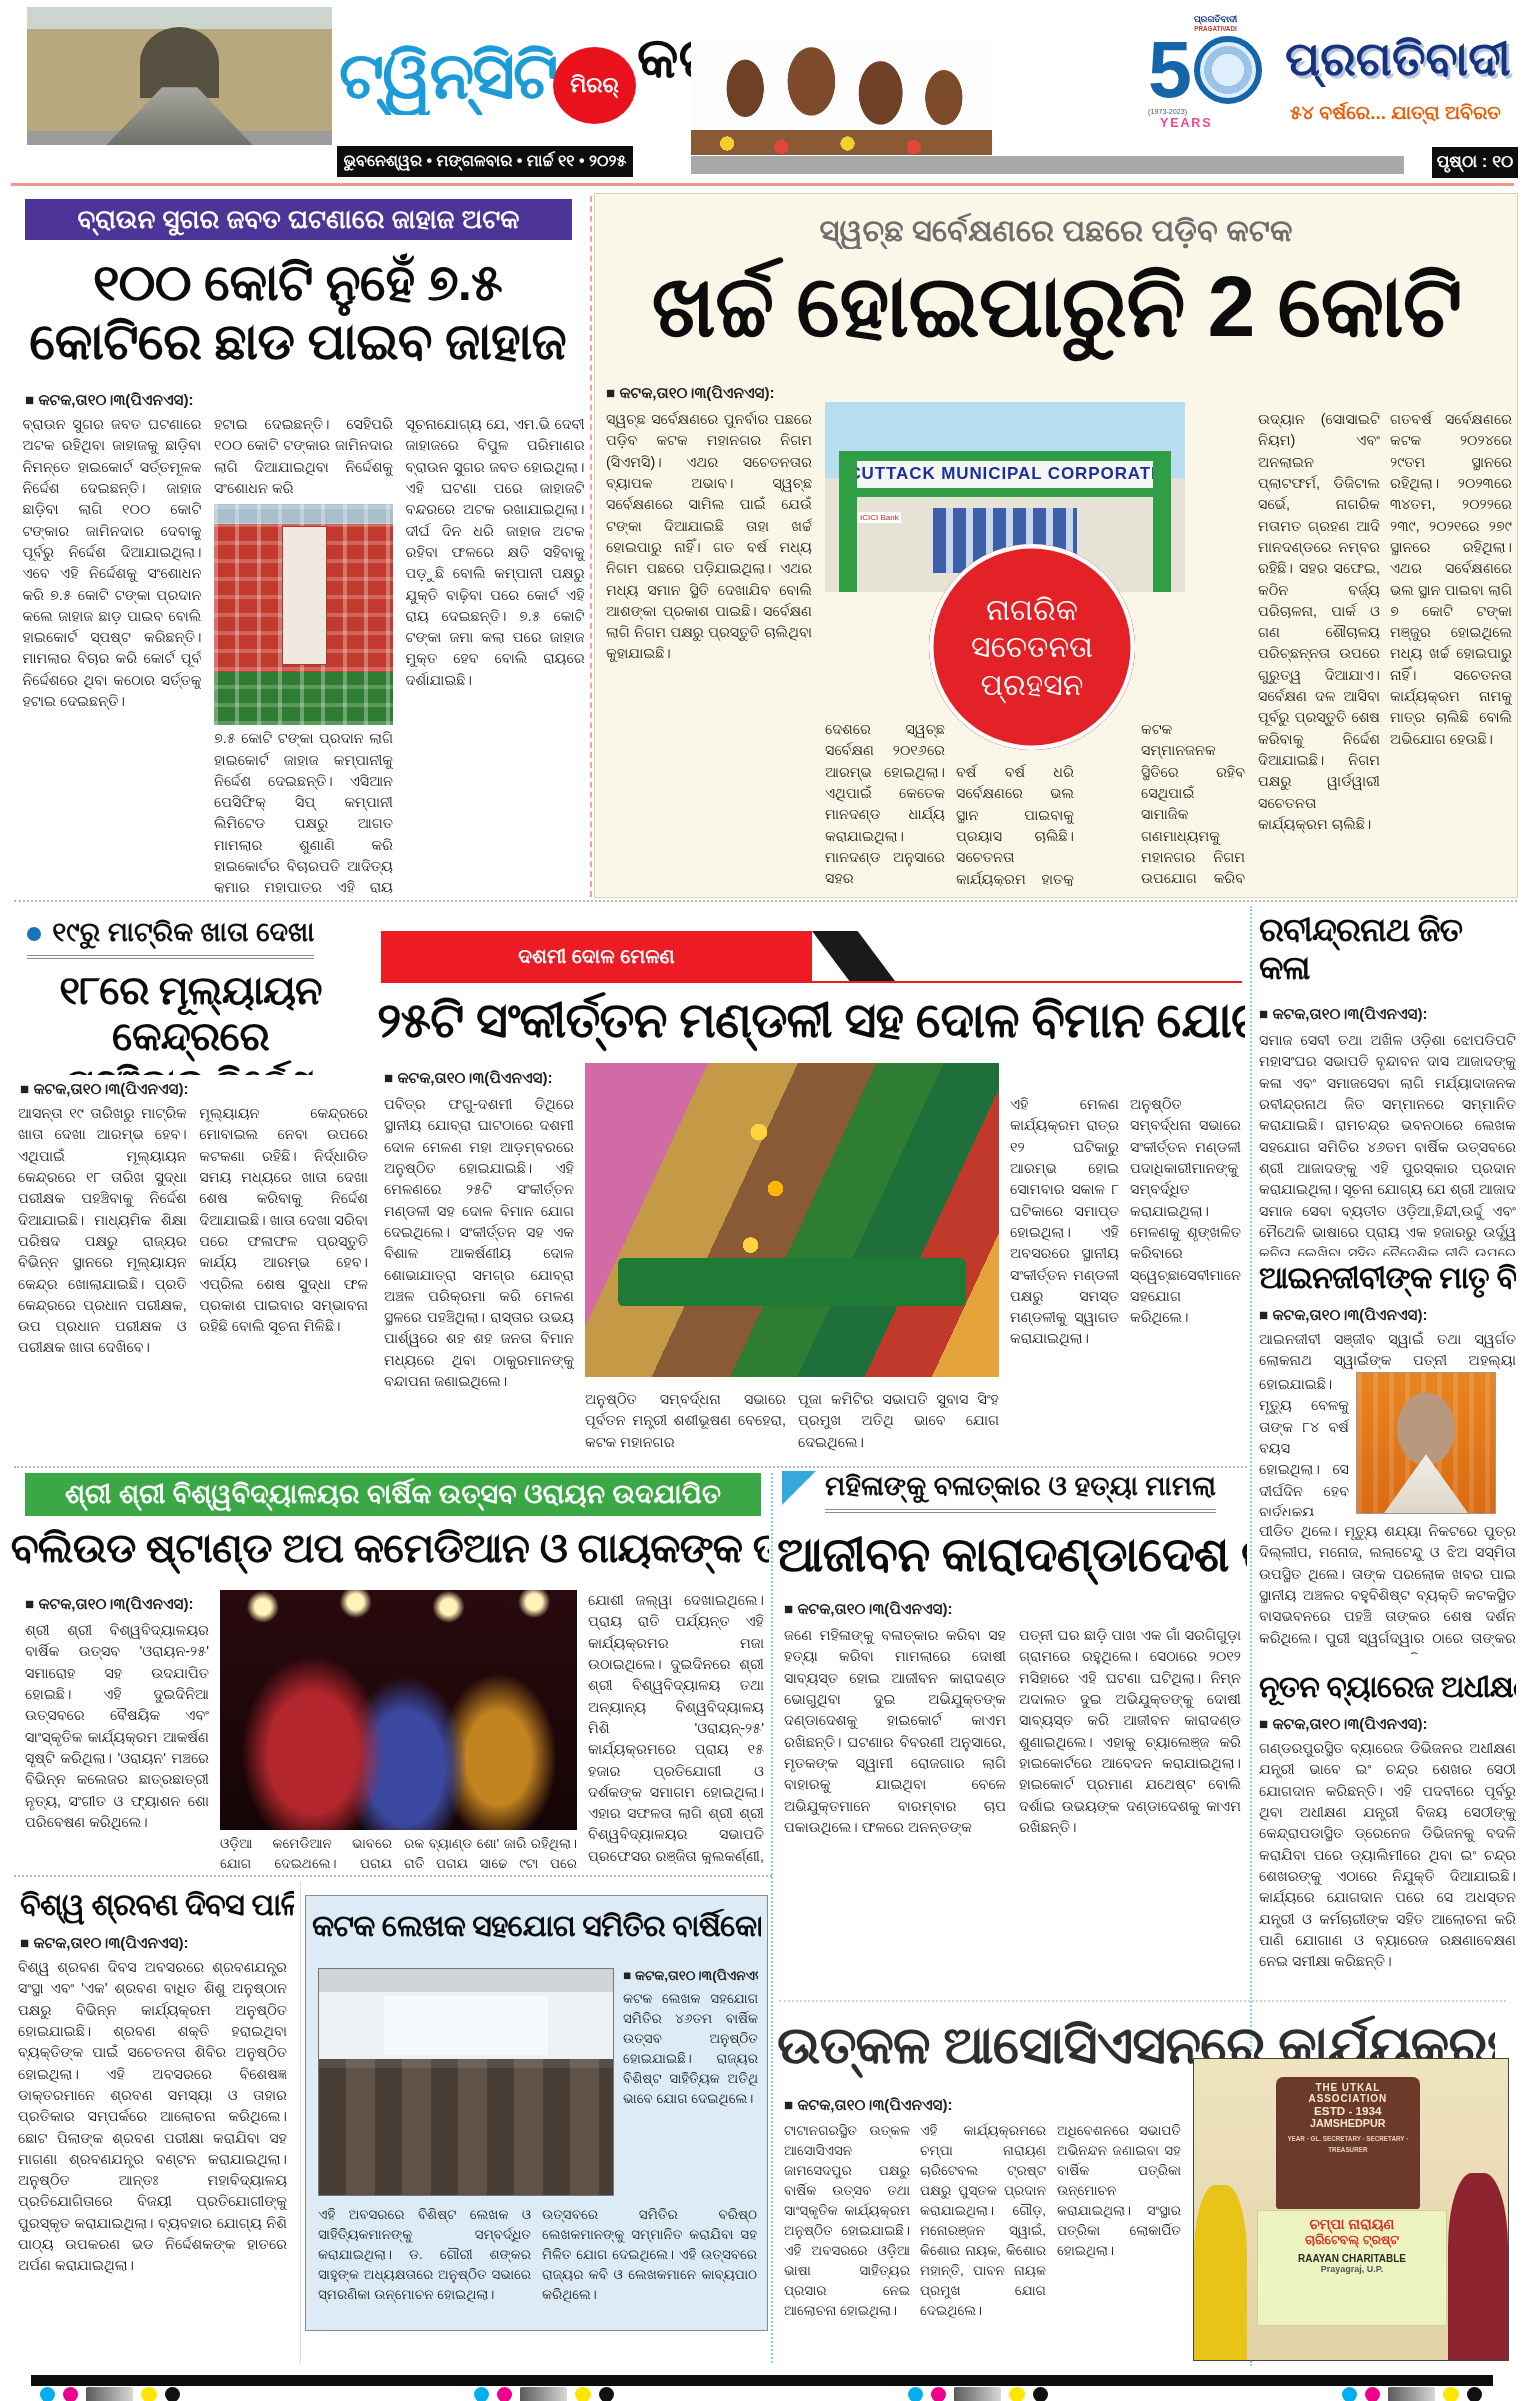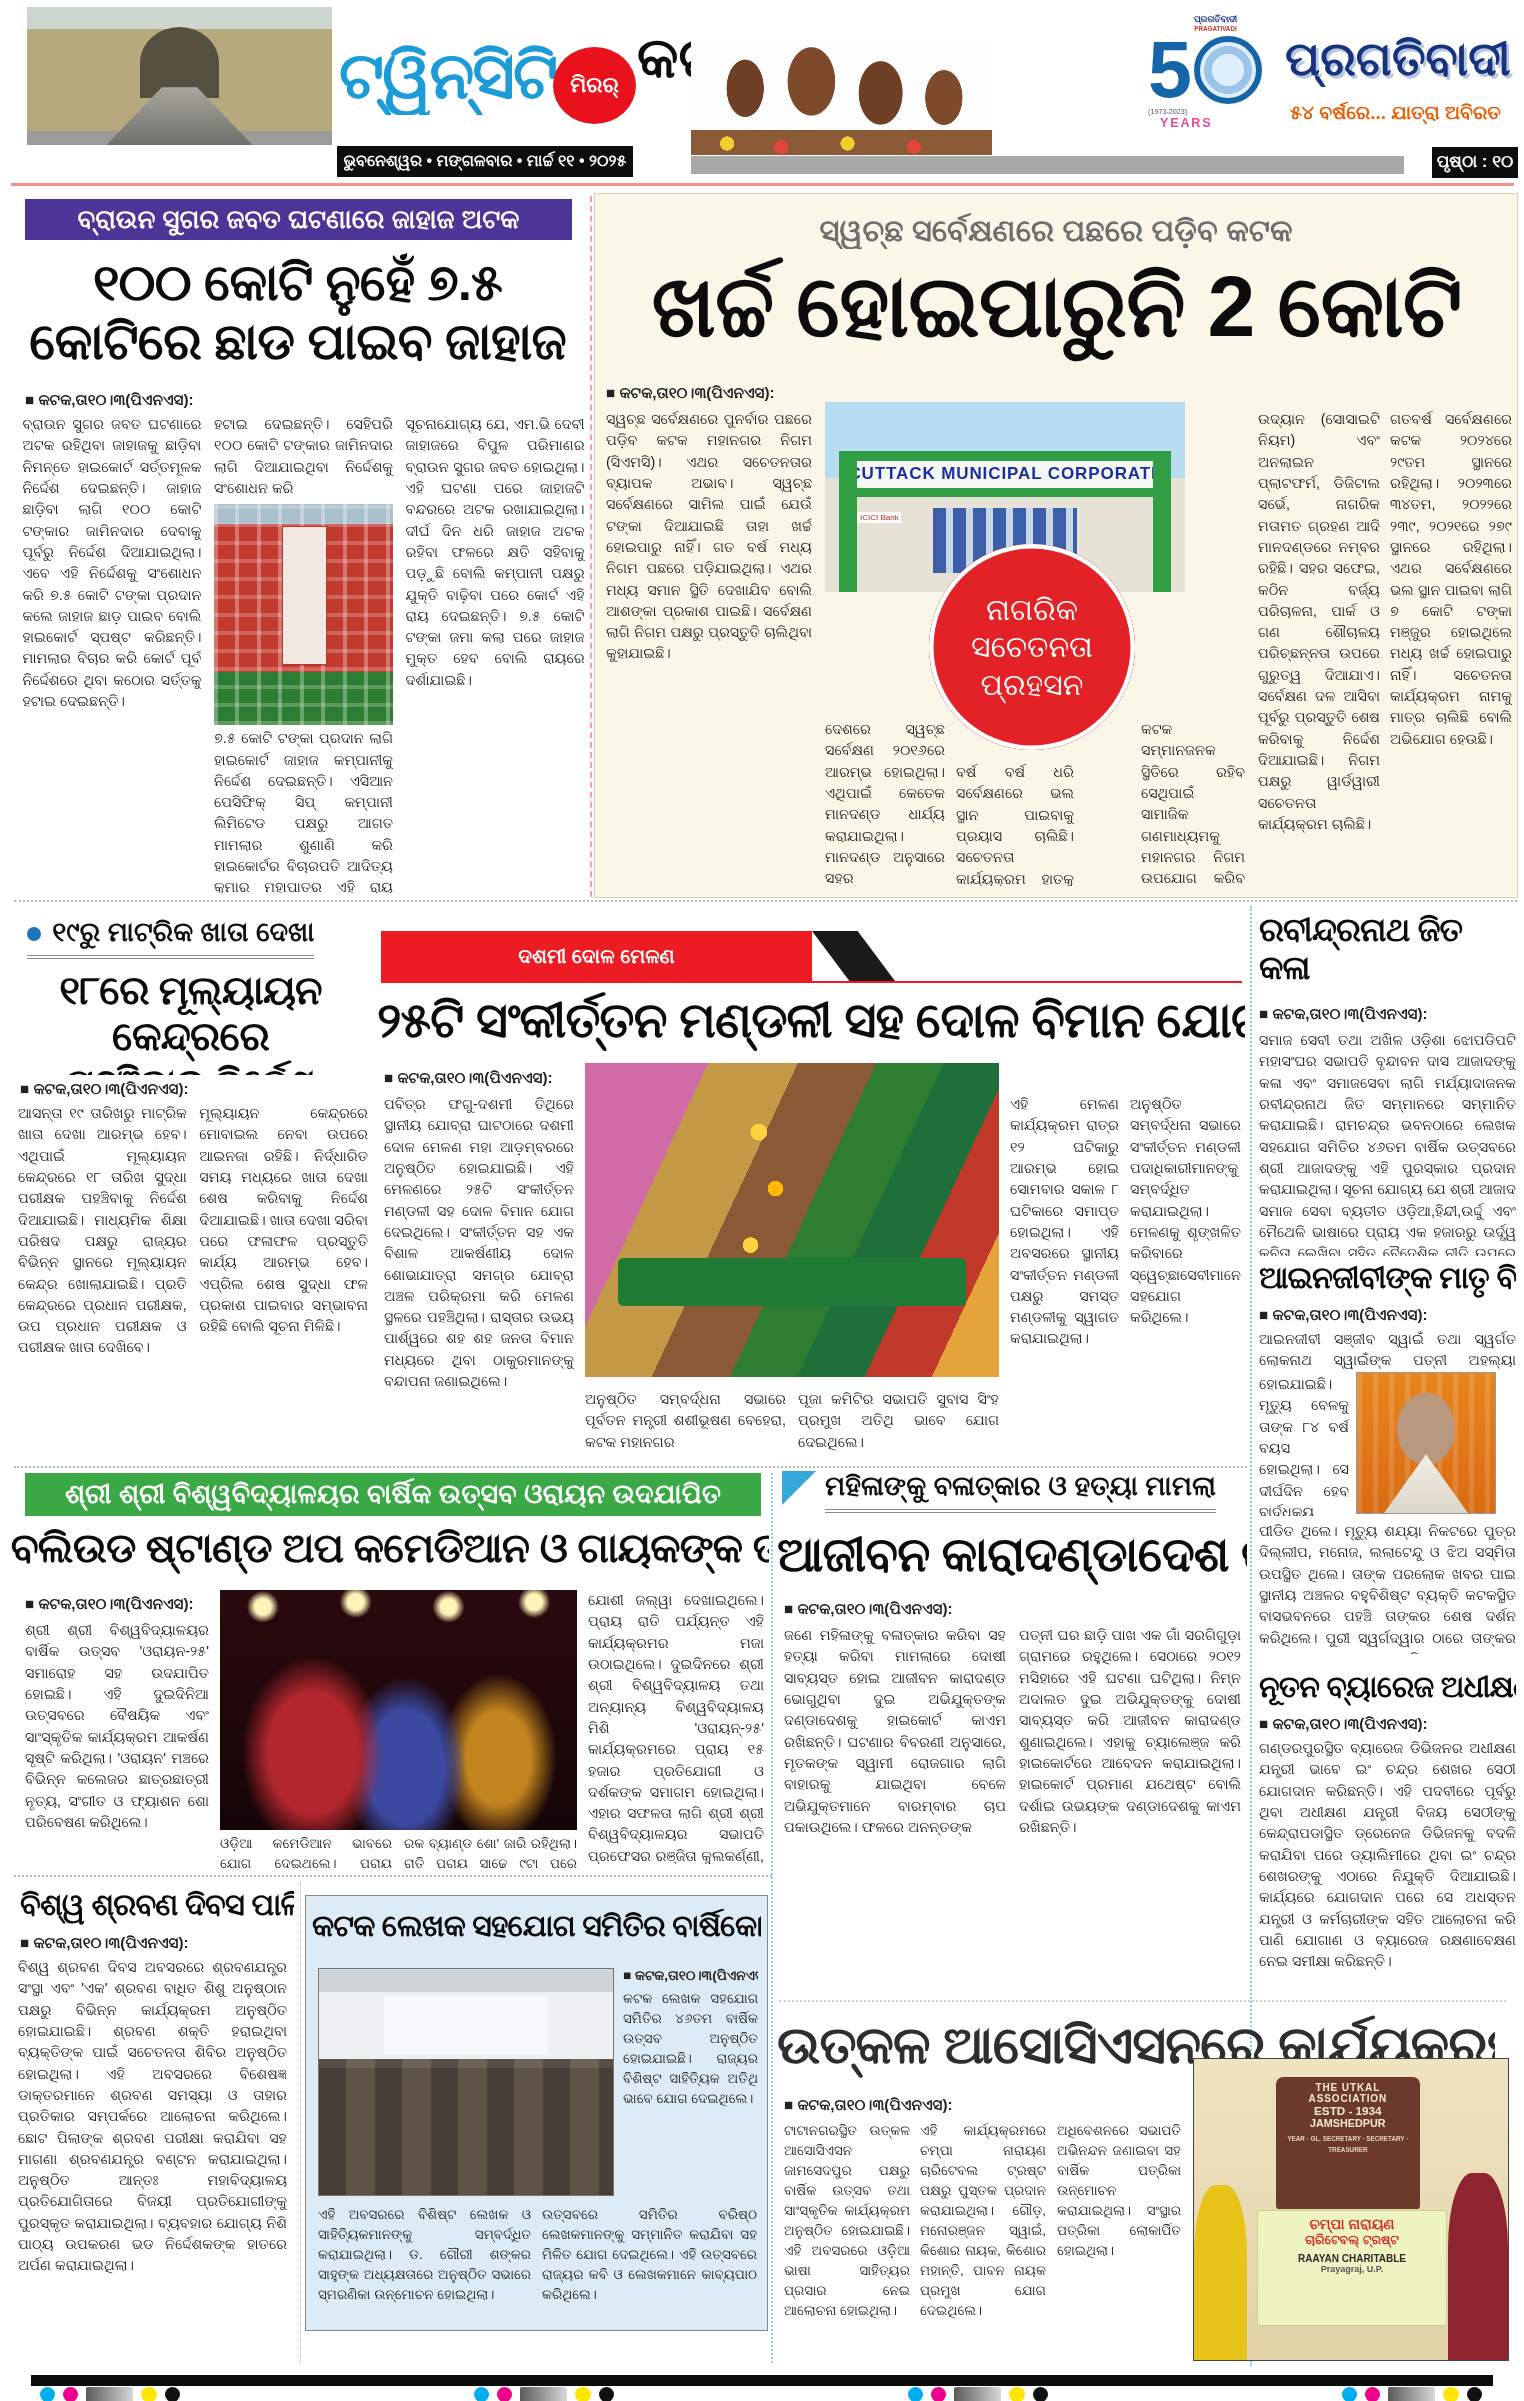--- a/index.html
+++ b/index.html
@@ -178,21 +178,21 @@
   <div class="abs" style="left:27px;top:917px;width:341px;overflow:hidden;">
     <span class="dbl-ul" style="display:inline-block;">
       <span class="dot-blue"></span><span class="kick-line" style="font-size:27px;">୧୯ରୁ ମାଟ୍ରିକ ଖାତା ଦେଖା</span>
     </span>
   </div>
   <div class="abs hl" style="left:13.5px;top:967px;width:354px;height:108px;font-size:40px;">୧୮ରେ ମୂଲ୍ୟାୟନ କେନ୍ଦ୍ରରେ
 ପହଞ୍ଚିବାକୁ ନିର୍ଦ୍ଦେଶ</div>
   <div class="abs bl" style="left:20px;top:1080px;">■ କଟକ,ତା୧୦।୩(ପିଏନଏସ):</div>
   <div class="abs" style="left:18px;top:1103px;width:350px;height:357px;display:flex;gap:12.6px;">
     <div class="bt" style="width:169px;">ଆସନ୍ତା ୧୯ ତାରିଖରୁ ମାଟ୍ରିକ ଖାତା ଦେଖା ଆରମ୍ଭ ହେବ। ଏଥିପାଇଁ ମୂଲ୍ୟାୟନ କେନ୍ଦ୍ରରେ ୧୮ ତାରିଖ ସୁଦ୍ଧା ପରୀକ୍ଷକ ପହଞ୍ଚିବାକୁ ନିର୍ଦ୍ଦେଶ ଦିଆଯାଇଛି। ମାଧ୍ୟମିକ ଶିକ୍ଷା ପରିଷଦ ପକ୍ଷରୁ ରାଜ୍ୟର ବିଭିନ୍ନ ସ୍ଥାନରେ ମୂଲ୍ୟାୟନ କେନ୍ଦ୍ର ଖୋଲାଯାଇଛି। ପ୍ରତି କେନ୍ଦ୍ରରେ ପ୍ରଧାନ ପରୀକ୍ଷକ, ଉପ ପ୍ରଧାନ ପରୀକ୍ଷକ ଓ ପରୀକ୍ଷକ ଖାତା ଦେଖିବେ।</div>
-    <div class="bt" style="width:169px;">ମୂଲ୍ୟାୟନ କେନ୍ଦ୍ରରେ ମୋବାଇଲ ନେବା ଉପରେ ଆଇନଜା ରହିଛି। ନିର୍ଦ୍ଧାରିତ ସମୟ ମଧ୍ୟରେ ଖାତା ଦେଖା ଶେଷ କରିବାକୁ ନିର୍ଦ୍ଦେଶ ଦିଆଯାଇଛି। ଖାତା ଦେଖା ସରିବା ପରେ ଫଳାଫଳ ପ୍ରସ୍ତୁତି କାର୍ଯ୍ୟ ଆରମ୍ଭ ହେବ। ଏପ୍ରିଲ ଶେଷ ସୁଦ୍ଧା ଫଳ ପ୍ରକାଶ ପାଇବାର ସମ୍ଭାବନା ରହିଛି ବୋଲି ସୂଚନା ମିଳିଛି।</div>
+    <div class="bt" style="width:169px;">ମୂଲ୍ୟାୟନ କେନ୍ଦ୍ରରେ ମୋବାଇଲ ନେବା ଉପରେ କଟକଣା ରହିଛି। ନିର୍ଦ୍ଧାରିତ ସମୟ ମଧ୍ୟରେ ଖାତା ଦେଖା ଶେଷ କରିବାକୁ ନିର୍ଦ୍ଦେଶ ଦିଆଯାଇଛି। ଖାତା ଦେଖା ସରିବା ପରେ ଫଳାଫଳ ପ୍ରସ୍ତୁତି କାର୍ଯ୍ୟ ଆରମ୍ଭ ହେବ। ଏପ୍ରିଲ ଶେଷ ସୁଦ୍ଧା ଫଳ ପ୍ରକାଶ ପାଇବାର ସମ୍ଭାବନା ରହିଛି ବୋଲି ସୂଚନା ମିଳିଛି।</div>
   </div>
 
   <div class="abs" style="left:381px;top:931px;width:861px;height:52px;">
     <div style="position:absolute;left:0;top:0;width:431px;height:50px;background:#ed1c24;color:#fff;font-size:20px;font-weight:700;display:flex;align-items:center;justify-content:center;overflow:hidden;">
         <span>ଦଶମୀ ଦୋଳ ମେଳଣ</span>
       </div>
     <div style="position:absolute;left:431px;top:0;width:83px;height:50px;background:#1a1a1a;clip-path:polygon(0 0,55% 0,100% 100%,45% 100%);"></div>
     <div style="position:absolute;left:0;top:50px;width:861px;height:1.8px;background:#ed1c24;"></div>
   </div>
   <div class="abs hl" style="left:377px;top:992px;width:868px;height:63px;font-size:49px;white-space:nowrap;">୨୫ଟି ସଂକୀର୍ତ୍ତନ ମଣ୍ଡଳୀ ସହ ଦୋଳ ବିମାନ ଯୋଗ ଦେଲେ</div>

